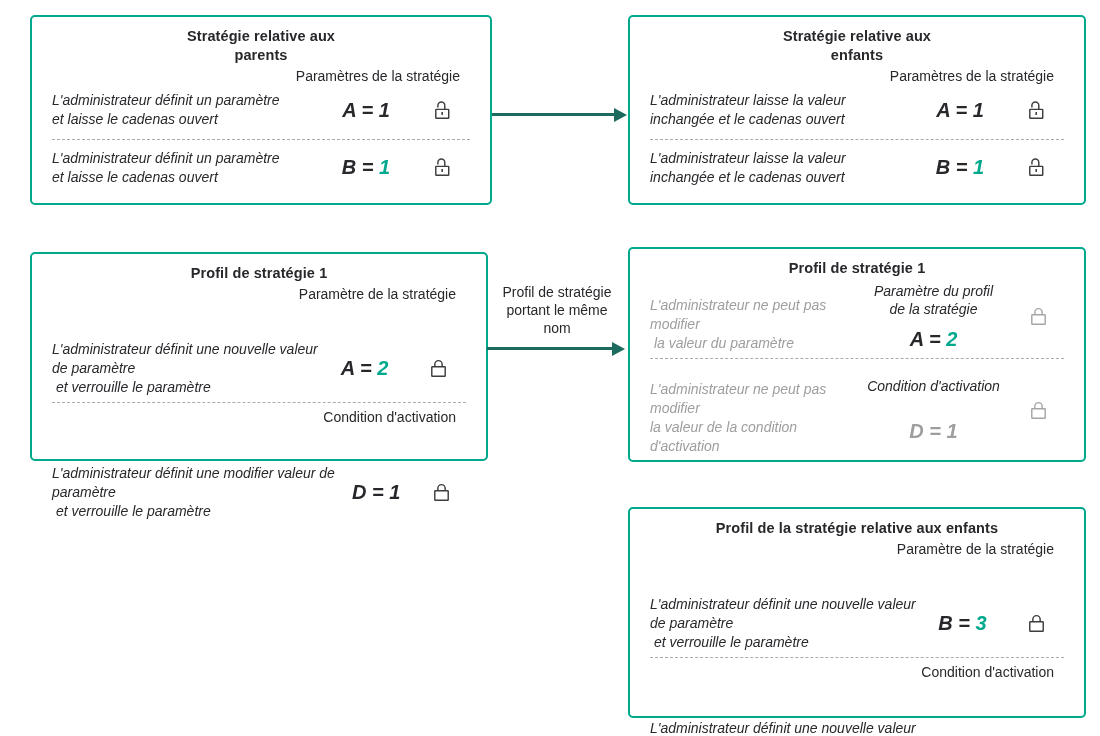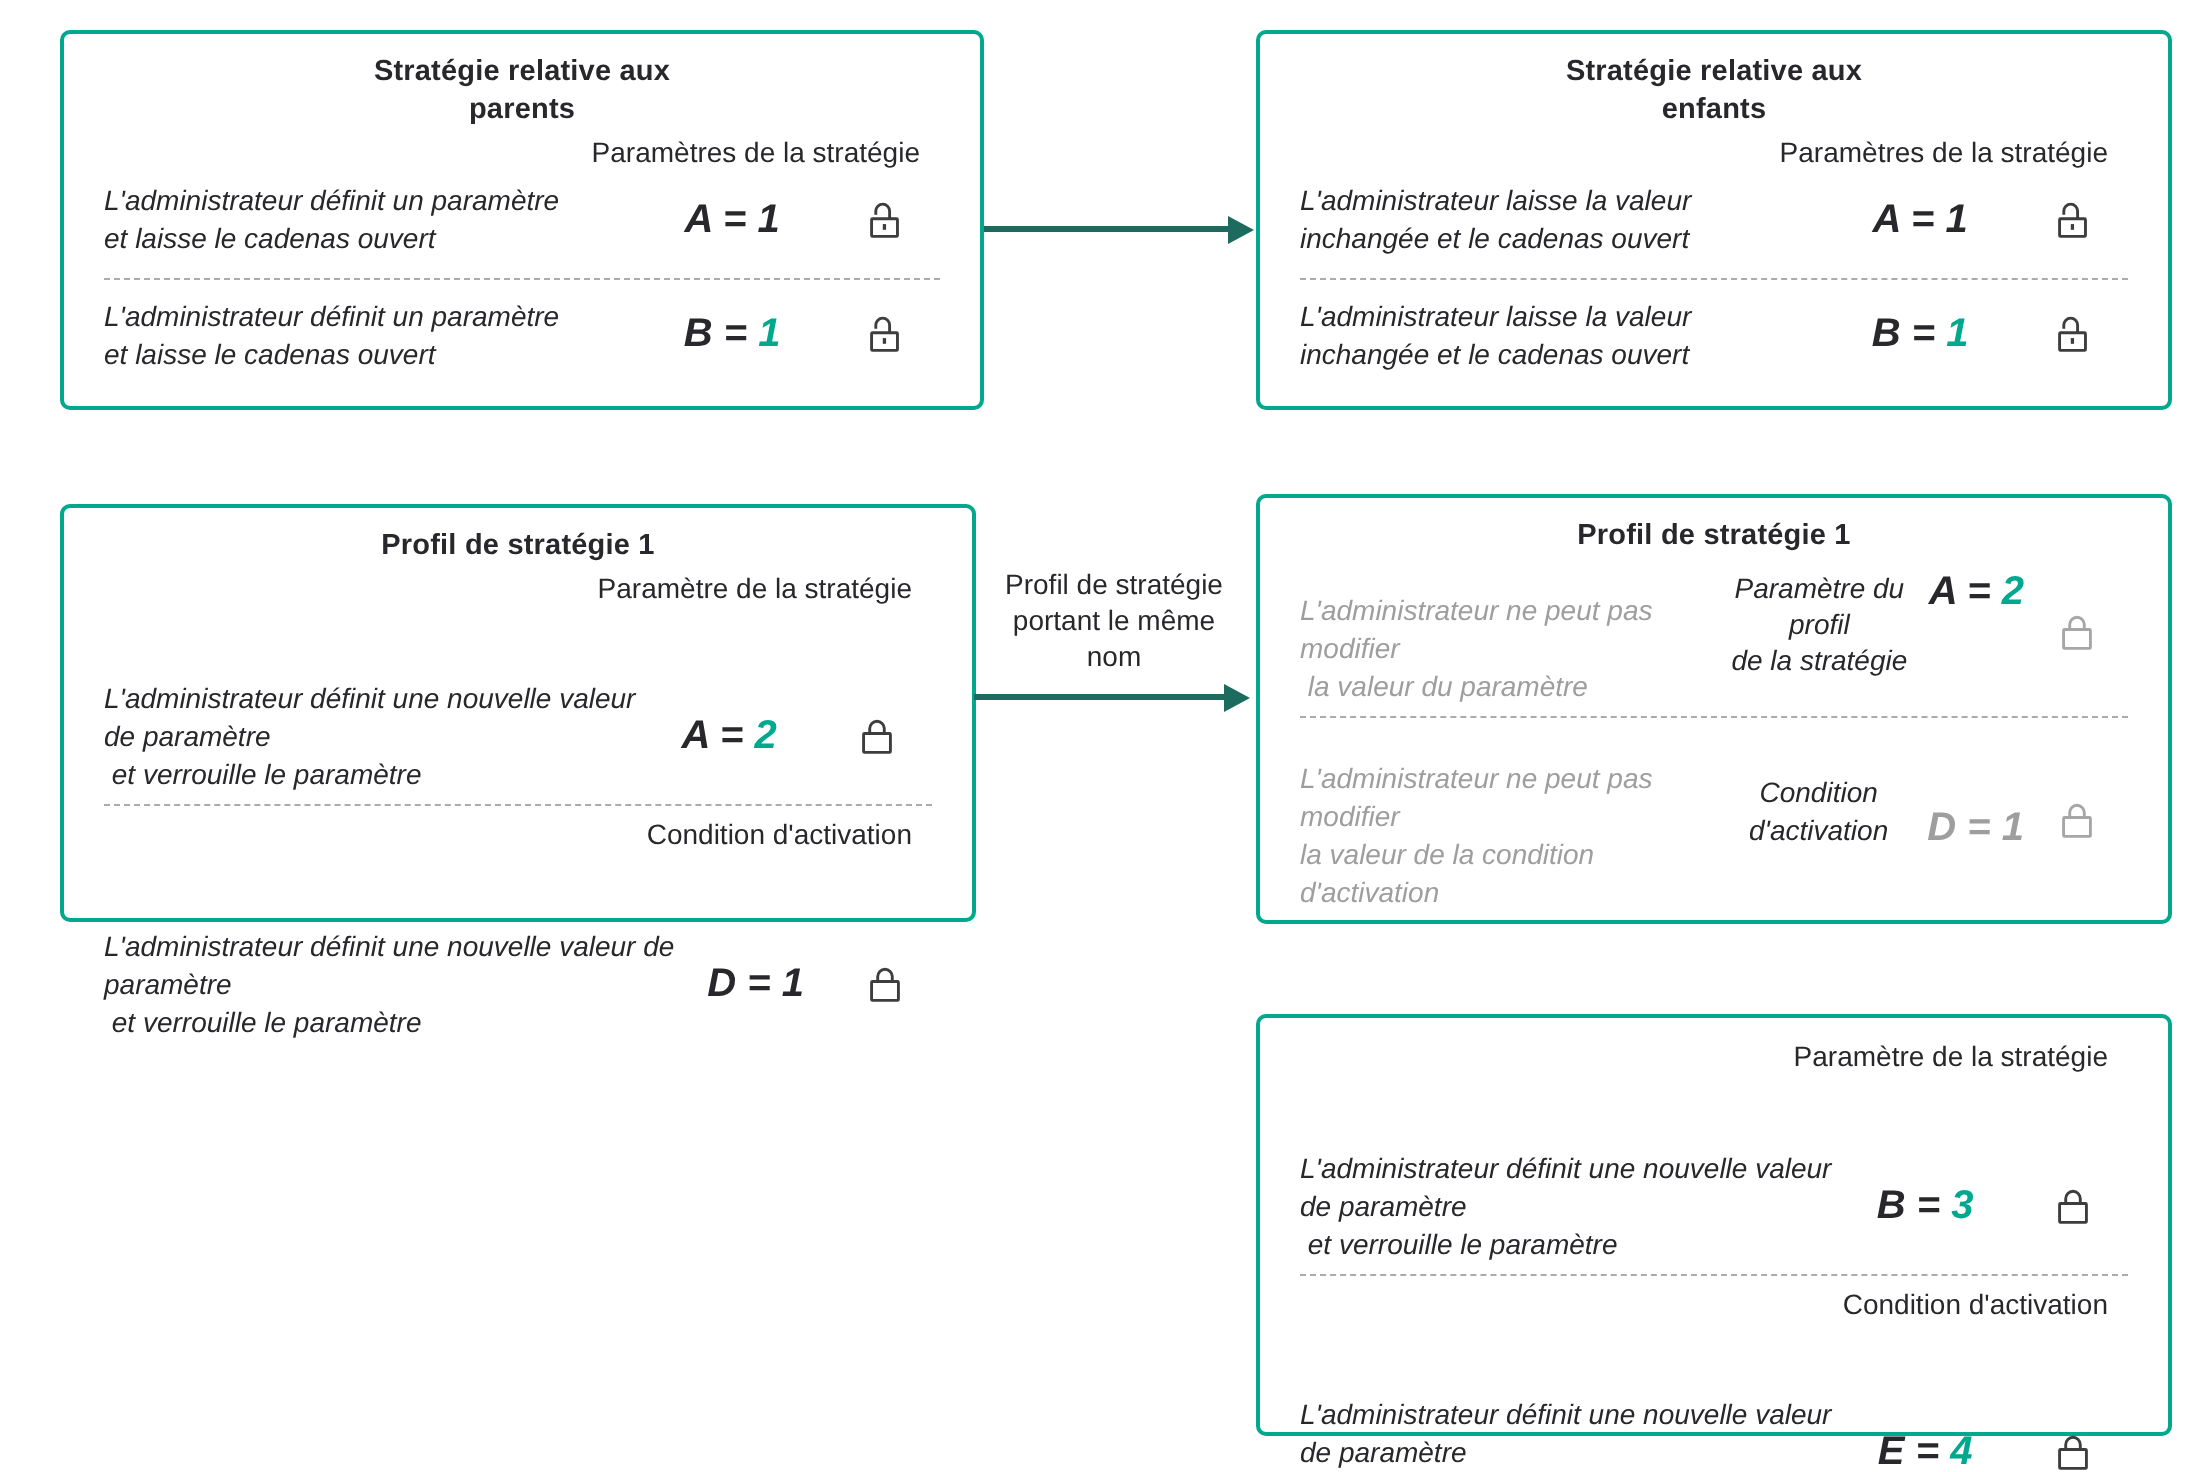--- a/index.html
+++ b/index.html
@@ -31,21 +31,21 @@
   .value{width:96px;text-align:center;font-weight:700;font-size:20px;white-space:nowrap;}
   .lock-col{width:56px;display:flex;justify-content:center;align-items:center;}
   .teal{color:var(--accent);}
   .gray{color:var(--muted);margin-top:16px;}
   .divider{border-top:1.6px dashed #ababab;margin:3px 0;}
   .lock-dark{color:var(--lock-dark);}
   .lock-gray{color:var(--lock-gray);}
   .lock-col svg{display:block;}
   
   .b4 .text{flex:0 0 205px;}
-  .b4 .vcol{flex:1;text-align:center;display:flex;flex-direction:row;justify-content:space-between;}
+  .b4 .vcol{flex:1;text-align:center;display:flex;flex-direction:column;justify-content:space-between;}
   .b4 .vcol .subtitle-c{font-size:14px;line-height:1.3;white-space:pre-line;margin-bottom:9px;}
   .b4 .vcol .value{width:auto;}
   .b4 .lock-col{width:52px;}
   
   .arrow-line{position:absolute;height:3px;background:var(--arrow);}
   .arrow-head{
     position:absolute;width:0;height:0;
     border-top:7px solid transparent;border-bottom:7px solid transparent;
     border-left:13px solid var(--arrow);
   }
@@ -138,21 +138,21 @@
             <rect x="5" y="10.2" width="14" height="9.8" rx="0.5"></rect>
             <path d="M8.2 10.2 V7.6 a3.8 3.8 0 0 1 7.6 0 V10.2"></path>
           </svg>
         </div>
       </div>
     </div>
     <div class="divider"></div>
     <div class="rowgrp">
       <div class="subtitle">Condition d'activation</div>
       <div class="row-content">
-        <div class="text">L'administrateur définit une nouvelle valeur de
+        <div class="text">L'administrateur définit une modifier valeur de
 paramètre
  et verrouille le paramètre</div>
         <div class="value"><span>D =</span> <span>1</span></div>
         <div class="lock-col lock-dark">
           <svg viewBox="0 0 24 24" width="23" height="23" fill="none" stroke="currentColor" stroke-width="1.5">
             <rect x="5" y="10.2" width="14" height="9.8" rx="0.5"></rect>
             <path d="M8.2 10.2 V7.6 a3.8 3.8 0 0 1 7.6 0 V10.2"></path>
           </svg>
         </div>
       </div>
@@ -196,20 +196,21 @@
       <div class="lock-col lock-gray">
         <svg viewBox="0 0 24 24" width="23" height="23" fill="none" stroke="currentColor" stroke-width="1.5">
           <rect x="5" y="10.2" width="14" height="9.8" rx="0.5"></rect>
           <path d="M8.2 10.2 V7.6 a3.8 3.8 0 0 1 7.6 0 V10.2"></path>
         </svg>
       </div>
     </div>
   </div>
 
   <div class="box" style="left:628px;top:507px;width:458px;height:211px;">
+    <div class="box-title">Profil de la stratégie relative aux enfants</div>
     <div class="rowgrp">
       <div class="subtitle">Paramètre de la stratégie</div>
       <div class="row-content">
         <div class="text">L'administrateur définit une nouvelle valeur
 de paramètre
  et verrouille le paramètre</div>
         <div class="value"><span>B =</span> <span class="teal">3</span></div>
         <div class="lock-col lock-dark">
           <svg viewBox="0 0 24 24" width="23" height="23" fill="none" stroke="currentColor" stroke-width="1.5">
             <rect x="5" y="10.2" width="14" height="9.8" rx="0.5"></rect>

